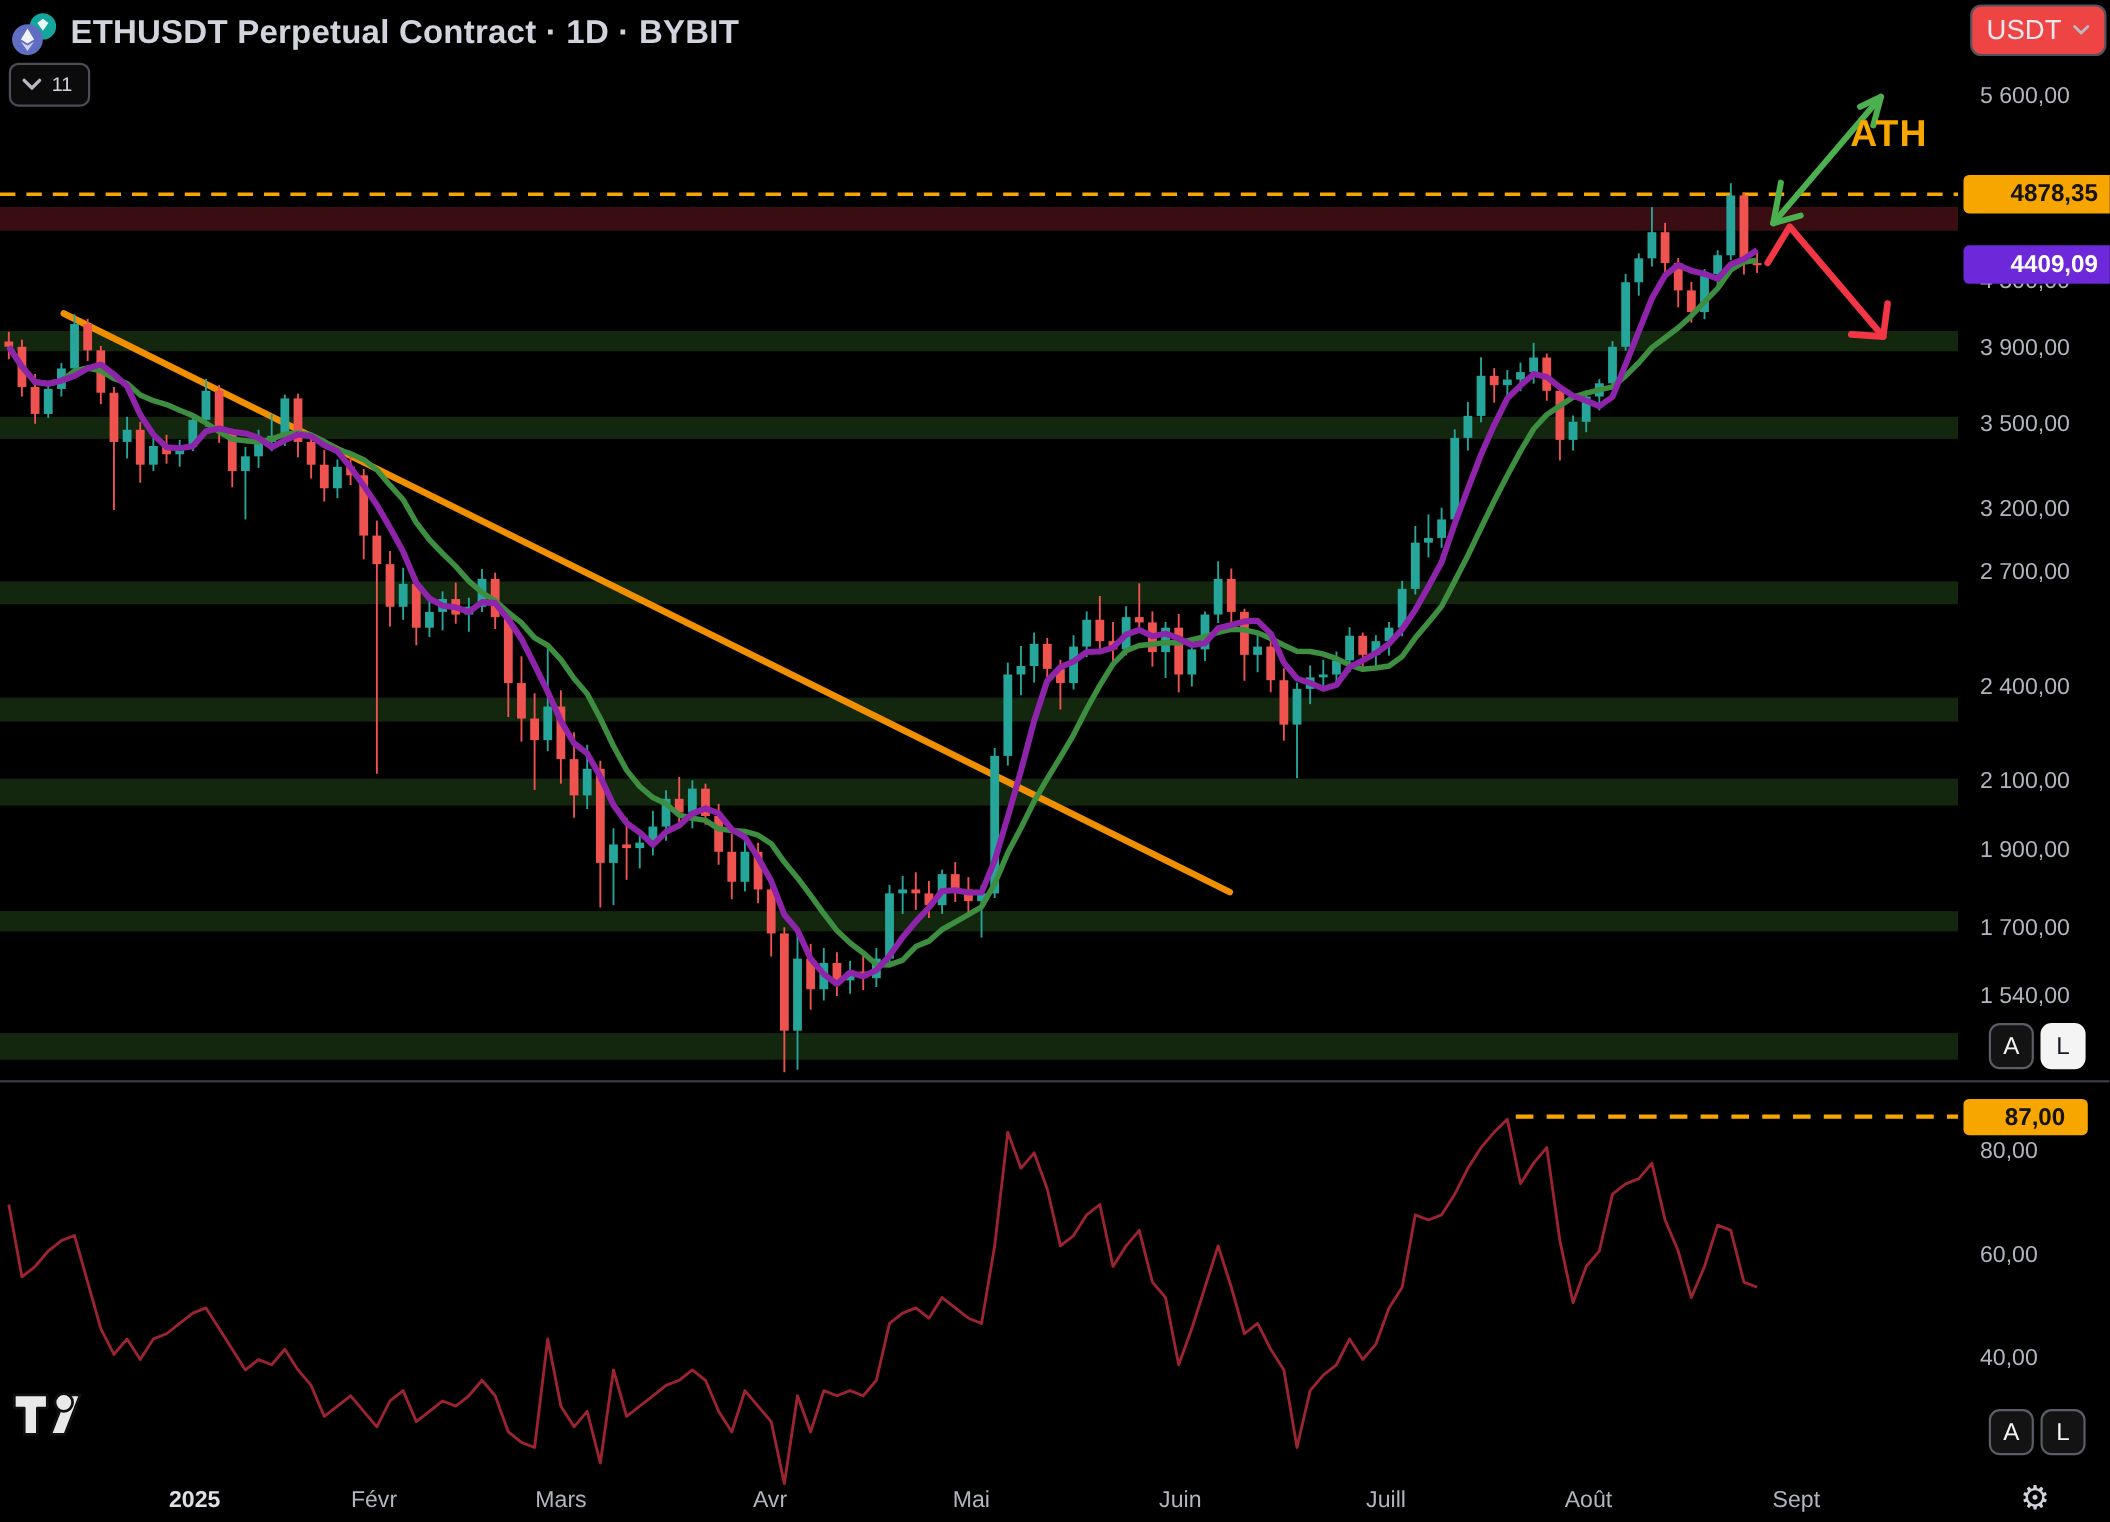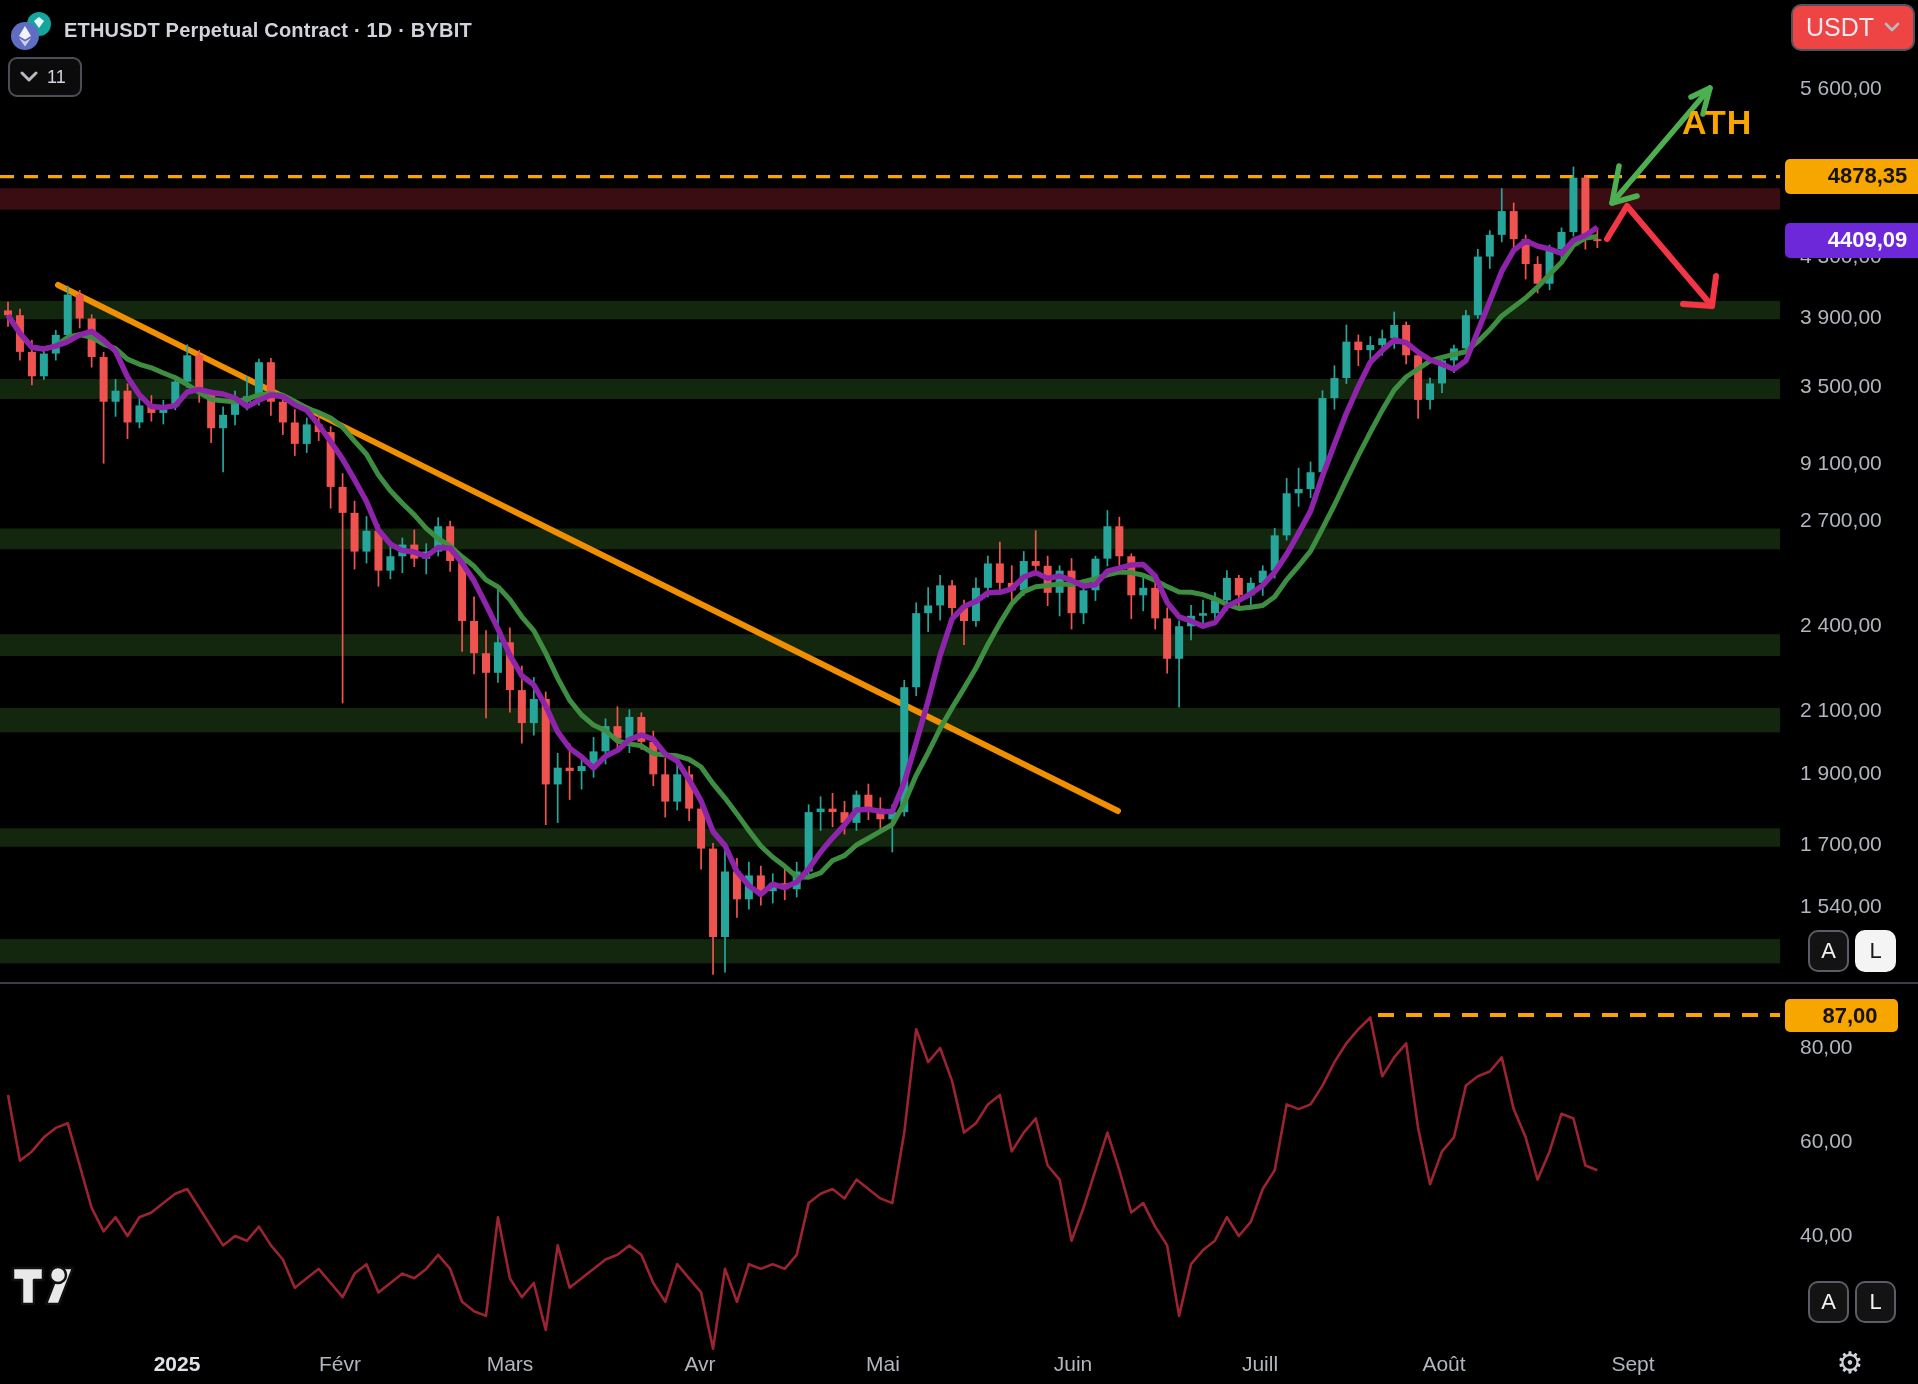--- a/index.html
+++ b/index.html
@@ -3,21 +3,21 @@
 <meta charset="utf-8">
 <style>
   html,body{margin:0;padding:0;background:#000;}
   body{width:1918px;height:1384px;overflow:hidden;position:relative;
        font-family:"Liberation Sans",sans-serif;-webkit-font-smoothing:antialiased;}
   #stage{position:absolute;inset:0;width:1918px;height:1384px;background:#000;}
   #chart-svg{position:absolute;left:0;top:0;}
   
   .hdr{position:absolute;left:8px;top:8px;display:flex;align-items:center;gap:10px;z-index:30;}
   .pair-logo{position:relative;width:46px;height:44px;flex:0 0 auto;}
-  .title{color:#d1d4dc;font-size:20px;font-weight:600;letter-spacing:.2px;}
+  .title{color:#d1d4dc;font-size:30px;font-weight:600;letter-spacing:.2px;}
   .chip{position:absolute;left:8px;top:57px;display:flex;align-items:center;gap:9px;
         padding:3px 14px 3px 10px;border:2px solid #4b4e57;border-radius:9px;background:#0b0b0b;
         color:#d1d4dc;font-size:18px;z-index:30;cursor:pointer;height:30px;}
   .chip svg{display:block;}
   .usdt-chip{position:absolute;left:1791px;top:4px;width:124px;height:47px;box-sizing:border-box;
         border:2px solid #50535e;border-radius:10px;background:#ef4444;color:#e6e8ee;
         display:flex;align-items:center;justify-content:center;gap:10px;font-size:25px;z-index:30;cursor:pointer;}
   
   .tick{position:absolute;left:1800px;color:#b2b5be;font-size:21px;white-space:nowrap;z-index:5;}
   .badge{position:absolute;left:1785px;width:131px;height:35px;border-radius:5px;z-index:10;
@@ -387,21 +387,21 @@
         <circle cx="48" cy="11" r="8"></circle>
       </g>
     </svg>
   </div>
 
   <div id="labels-layer">
       <div class="tick" style="top: 76.1448px;">5 600,00</div>
       <div class="tick" style="top: 243.589px;">4 300,00</div>
       <div class="tick" style="top: 305.482px;">3 900,00</div>
       <div class="tick" style="top: 374.078px;">3 500,00</div>
-      <div class="tick" style="top: 451.008px;">9 100,00</div>
+      <div class="tick" style="top: 451.008px;">3 200,00</div>
       <div class="tick" style="top: 508px;">2 700,00</div>
       <div class="tick" style="top: 613.244px;">2 400,00</div>
       <div class="tick" style="top: 697.889px;">2 100,00</div>
       <div class="tick" style="top: 761.331px;">1 900,00</div>
       <div class="tick" style="top: 831.837px;">1 700,00</div>
       <div class="tick" style="top: 894.495px;">1 540,00</div>
       <div class="tick" style="top: 1035px;">80,00</div>
       <div class="tick" style="top: 1129px;">60,00</div>
       <div class="tick" style="top: 1223px;">40,00</div>
       <div class="month bold" style="left: 153px; margin-left: 24px;">2025</div>

